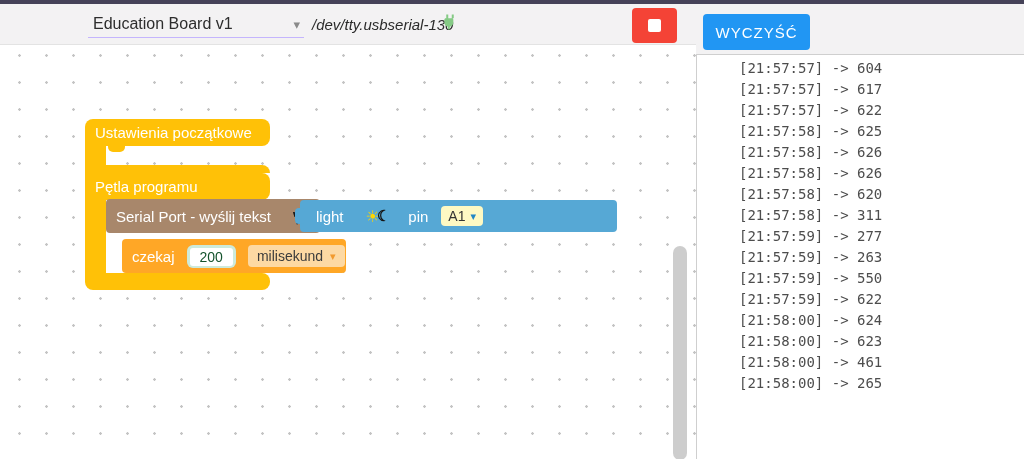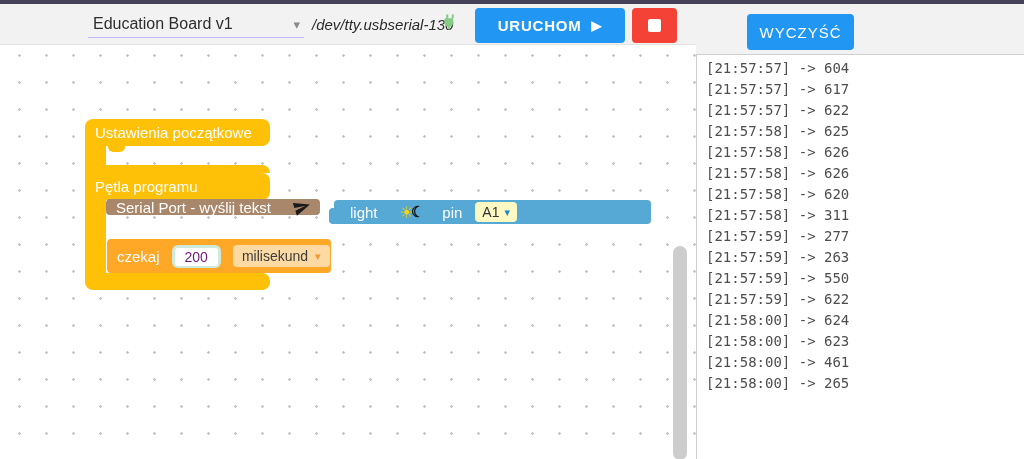--- a/index.html
+++ b/index.html
@@ -19,94 +19,90 @@
   .port { position:absolute; left:312px; top:16px; font-style:italic; font-size:15px; color:#2b2b2b; }
   .plug { position:absolute; left:440px; top:11px; width:20px; height:22px; }
   .btn { display:flex; align-items:center; justify-content:center; border-radius:4px;
          color:#fff; cursor:pointer; }
   .run-btn { position:absolute; left:475px; top:8px; width:150px; height:35px;
     background:#2196f3; font-size:15px; font-weight:bold; letter-spacing:.8px; gap:10px; }
   .run-btn .play { font-size:13px; }
   .stop-btn { position:absolute; left:632px; top:8px; width:45px; height:35px; background:#f44336; }
   .stop-square { width:13px; height:13px; background:#fff; border-radius:2px; }
   .clear-btn { position:absolute; left:703px; top:14px; width:107px; height:36px;
-    background:#2196f3; font-size:15px; letter-spacing:1px;margin-left:44px; }
+    background:#2196f3; font-size:15px; letter-spacing:1px; }
 
   
   .workspace { position:absolute; left:0; top:44px; width:696px; height:415px; background:#fff;
     border-top:1px solid #e3e3e3;
     background-image:radial-gradient(circle, #c4c4c4 1.1px, rgba(0,0,0,0) 1.5px);
     background-size:27px 27px; background-position:6px -3px; }
   .abs { position:absolute; }
   .yellow { background:#ffc107; }
   .hdr { color:#fff; font-size:15px; display:flex; align-items:center; padding-left:10px; }
   .setup-hdr { left:85px; top:74px; width:185px; height:27px; border-radius:8px 8px 8px 0; }
   .setup-wall { left:85px; top:101px; width:21px; height:19px; }
   .setup-notch { left:108px; top:101px; width:17px; height:6px; border-radius:0 0 5px 5px; }
   .setup-foot { left:85px; top:120px; width:185px; height:8px; border-radius:0 8px 0 0; }
   .loop-hdr { left:85px; top:128px; width:185px; height:27px; border-radius:0 8px 8px 0; }
   .loop-wall { left:85px; top:155px; width:21px; height:73px; }
   .loop-notch { left:108px; top:155px; width:17px; height:6px; border-radius:0 0 5px 5px; }
   .loop-foot { left:85px; top:228px; width:185px; height:17px; border-radius:0 8px 8px 8px; }
 
-  .brown-block { left:106px; top:154px; width:214px; height:16px; background:#a8876b;
+  .brown-block { left:106px; top:154px; width:214px; height:34px; background:#a8876b;
     border-radius:4px; color:#fff; font-size:15px; display:flex; align-items:center;
     justify-content:space-between; padding:0 9px 0 10px; cursor:grab; }
-  .blue-block { left:334px; top:155px; width:317px; height:24px; background:#56a8d5;
+  .blue-block { left:300px; top:155px; width:317px; height:32px; background:#56a8d5;
     border-radius:4px; color:#fff; font-size:15px; display:flex; align-items:center;
     padding-left:16px; cursor:grab; }
   .blue-block::before { content:""; position:absolute; left:-5px; top:8px; width:10px;
     height:16px; background:#56a8d5; border-radius:4px; }
   .sunmoon { display:flex; align-items:center; margin:0 18px 0 22px; }
   .sun { color:#ffd600; font-size:16px; }
   .moon { color:#151515; font-size:15px; font-weight:bold; margin-left:-3px; }
   .pin-dd { background:#fef9c3; color:#333; border-radius:4px; padding:2px 7px; font-size:14px;
     display:flex; align-items:center; gap:5px; margin:0 10px 0 13px; cursor:pointer; }
   .pin-dd .chev { color:#2186c6; font-size:11px; }
-  .orange-block { left:107px; top:194px; width:224px; height:34px; background:#ffa726;
+  .orange-block { left:122px; top:194px; width:224px; height:34px; background:#ffa726;
     border-radius:4px; color:#fff; font-size:15px; display:flex; align-items:center;
     gap:12px; padding:0 8px 0 10px; cursor:grab; }
   .num-shadow { background:#cdeadb; border-radius:6px; padding:3px; cursor:text; }
-  .num-field { background:#fff; border-radius:3px; padding:1px 10px; color:#701a75; font-size:14px; }
+  .num-field { background:#fff; border-radius:3px; padding:1px 10px; color:#14532d; font-size:14px; }
   .unit-dd { background:#fdd9a3; border-radius:4px; padding:3px 9px; color:#3c3c3c; font-size:14px;
     display:flex; align-items:center; gap:7px; cursor:pointer; }
   .unit-dd .chev { color:#f29a2e; font-size:11px; }
   .send-icon { display:flex; }
 
   .scroll-thumb { position:absolute; left:673px; top:201px; width:14px; height:214px;
     background:#cdcdcd; border-radius:7px; cursor:pointer; }
 
   
   .console-box { position:absolute; left:696px; top:54px; width:328px; height:405px;
     background:#fff; border-left:1px solid #cfcfcf; border-top:1px solid #cfcfcf;
     padding:3px 0 0 9px; overflow:hidden;
     font-family:"DejaVu Sans Mono", monospace; font-size:14px; line-height:21px; color:#4d4d4d; }
-  .console-line { white-space:pre; }
+  .console-line { white-space:pre;margin-left:33px; }
 </style>
 </head>
 <body>
 
 <div class="stage">
 
   <div class="topbar"></div>
   <div class="chrome"></div>
 
   <div class="board-select">
     <span>Education Board v1</span>
     <span class="chev">▾</span>
   </div>
   <div class="port">/dev/tty.usbserial-130</div>
   <div class="plug">
     <svg viewBox="0 0 24 24" width="20" height="22">
       <path fill="#85ca85" d="M16.5 7.5V3h-2.4v4.5h-4.2V3H7.5v4.5h-.6c-1 0-1.7.8-1.7 1.7v3.3c0 2.6 1.8 4.7 4.2 5.3V21h2.4v-3.2c2.4-.6 4.2-2.7 4.2-5.3V9.2c0-.9-.7-1.7-1.5-1.7z"></path>
     </svg>
-  </div>
-  <div class="btn run-btn">
-    <span>URUCHOM</span>
-    <span class="play">▶</span>
   </div>
   <div class="btn stop-btn">
     <span class="stop-square"></span>
   </div>
   <div class="btn clear-btn">
     <span>WYCZYŚĆ</span>
   </div>
 
   <div class="workspace">
 

